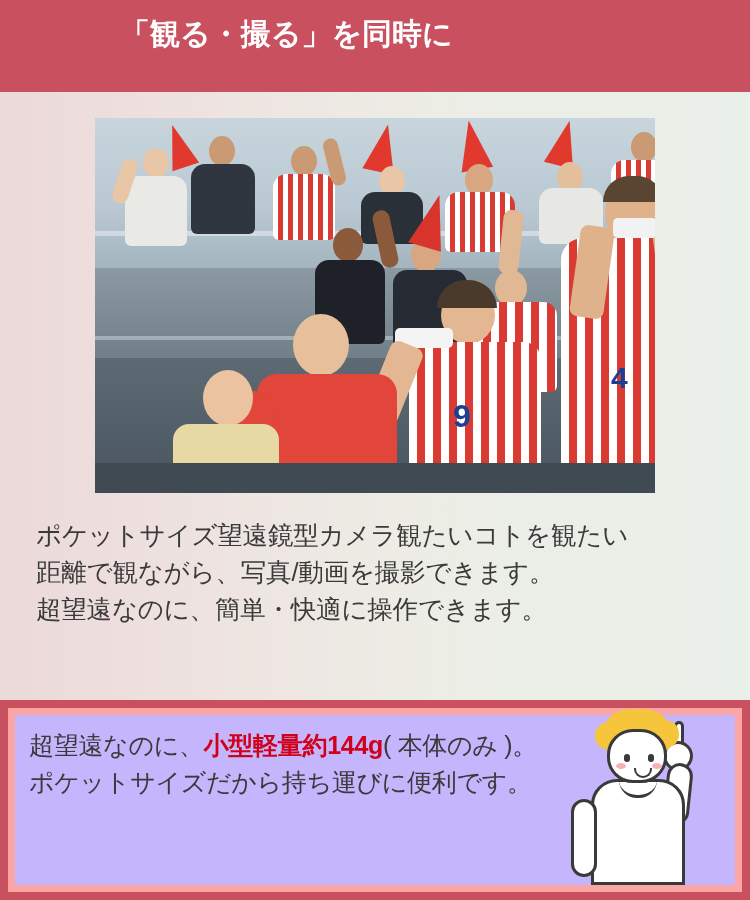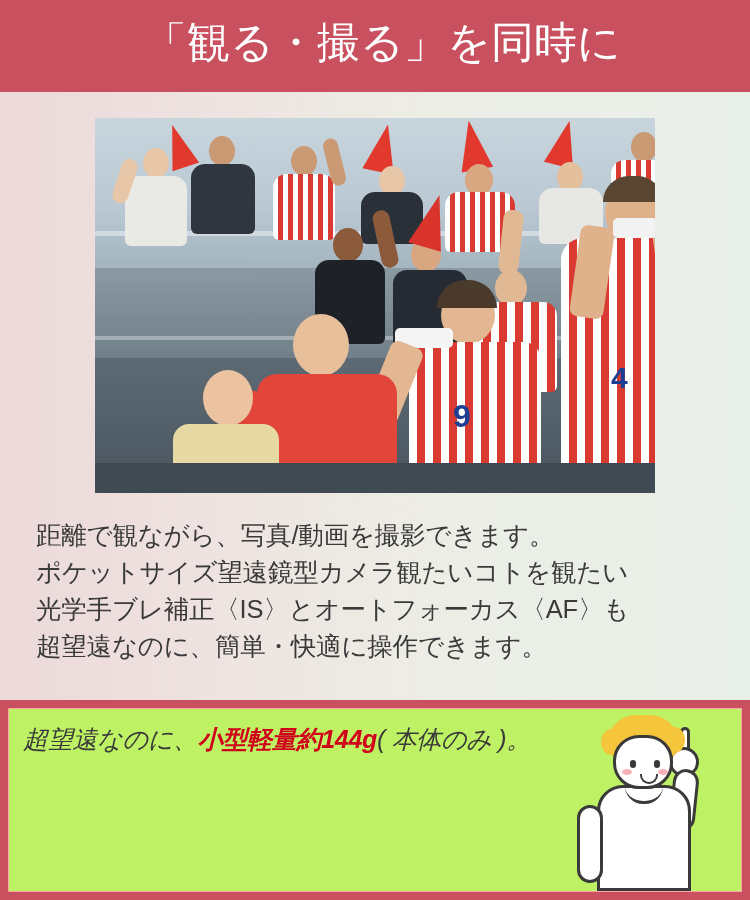--- a/index.html
+++ b/index.html
@@ -23,24 +23,24 @@
   
   .header {
     position: absolute;
     left: 0; top: 0;
     width: 750px;
     height: 92px;
     background: #c9505f;
   }
   .header-title {
     position: absolute;
-    left: 144px;
+    left: 120px;
     top: 14px;
-    font-size: 43px;
-    font-weight: normal;
+    font-size: 30px;
+    font-weight: bold;
     color: #ffffff;
     letter-spacing: 0px;
     white-space: nowrap;
     font-family: "Liberation Sans", sans-serif;
   }
   
   .point-badge {
     position: absolute;
     left: 18px;
     top: 4px;
@@ -156,24 +156,23 @@
     width: 750px;
     height: 200px;
     background: #c9505f;
   }
   .bottom-inner {
     position: absolute;
     left: 8px;
     top: 8px;
     width: 734px;
     height: 184px;
-    background: #bef264;
-    border: 1px solid #fca5a5;
+    background: #c4b5fd;
+    border: 7px solid #fca5a5;
     box-sizing: border-box;
-    font-style: italic;
   }
   .bottom-text {
     position: absolute;
     left: 14px;
     top: 12px;
     width: 600px;
     font-size: 25px;
     line-height: 37px;
     color: #3a3a3a;
     font-family: "Liberation Sans", sans-serif;
@@ -303,31 +302,31 @@
           <div class="head" style="left:16px;top:0;width:50px;height:56px;background:#ecc3a0;"></div>
           <div class="head" style="left:8px;top:-8px;width:66px;height:80px;background:#3e2a1d;border-radius:34px 34px 22px 22px;z-index:-1;"></div>
           <div class="body" style="left:-14px;top:54px;width:106px;height:130px;background:#e7d9a3;border-radius:16px 16px 0 0;"></div>
         </div>
 
         <div style="position:absolute;left:0;bottom:0;width:100%;height:30px;background:#3f4a52;"></div>
       </div>
     </div>
 
     <div class="caption">
+      <div>ポケットサイズ望遠鏡型カメラ観たいコトを観たい</div>
       <div>距離で観ながら、写真/動画を撮影できます。</div>
-      <div>ポケットサイズ望遠鏡型カメラ観たいコトを観たい</div>
-      <div>光学手ブレ補正〈IS〉とオートフォーカス〈AF〉も</div>
       <div>超望遠なのに、簡単・快適に操作できます。</div>
     </div>
   </div>
 
   <div class="bottom">
     <div class="bottom-inner">
       <div class="bottom-text">
         <div><span>超望遠なのに、</span><span class="hl">小型軽量約144g</span><span>( 本体のみ )。</span></div>
+        <div>ポケットサイズだから持ち運びに便利です。</div>
       </div>
 
       <div class="mascot">
         <div class="m-finger"></div>
         <div class="m-hand"></div>
         <div class="m-armR"></div>
         <div class="m-hair2"></div>
         <div class="m-hair3"></div>
         <div class="m-hair"></div>
         <div class="m-body"></div>

